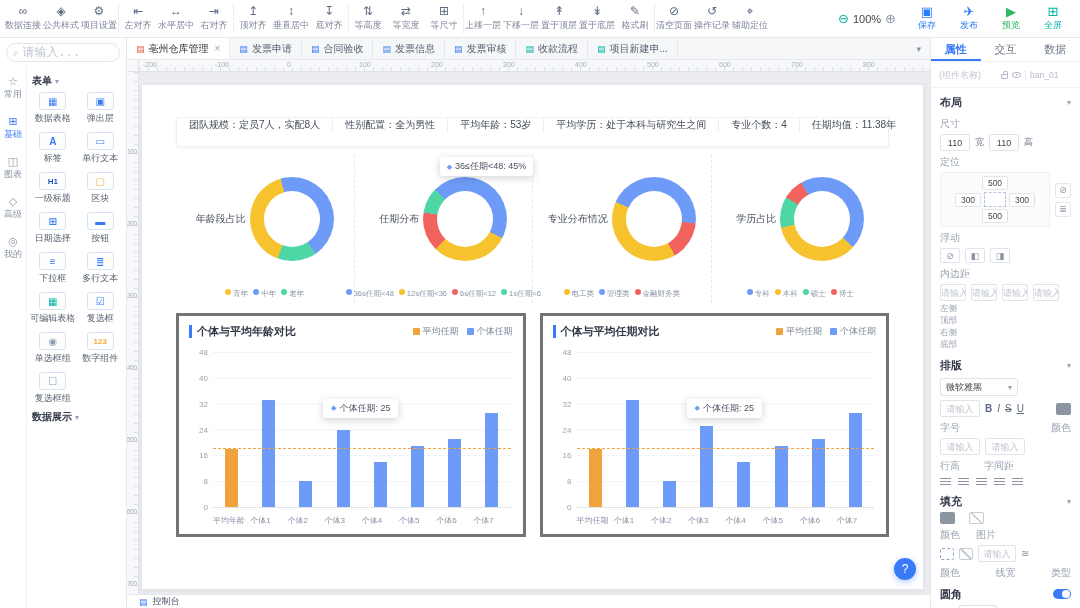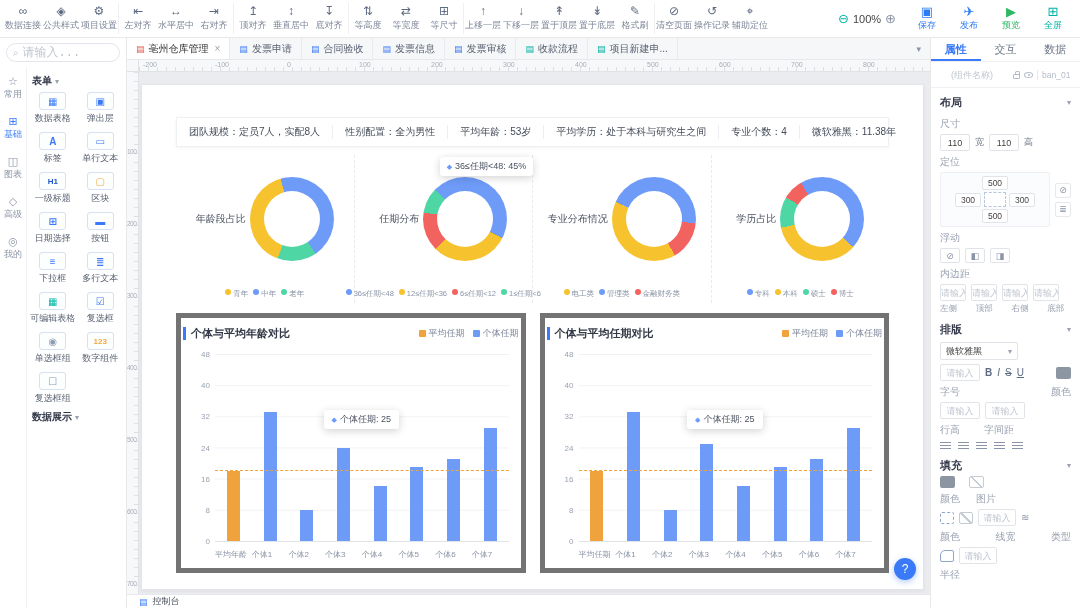--- a/index.html
+++ b/index.html
@@ -65,39 +65,39 @@
   .ruler-h { position:absolute; top:0; left:12px; right:0; height:12px; background:#f7f8f9; border-bottom:1px solid #e0e2e6; z-index:3;
     background-image:repeating-linear-gradient(to right,#dcdfe4 0 1px,transparent 1px 9px); background-position:bottom; background-size:100% 4px; background-repeat:repeat-x; }
   .rh-label { position:absolute; top:1px; font-size:7px; color:#a7aeba; }
   .ruler-v { position:absolute; top:12px; left:0; width:12px; bottom:0; background:#f7f8f9; border-right:1px solid #e0e2e6; z-index:3;
     background-image:repeating-linear-gradient(to bottom,#dcdfe4 0 1px,transparent 1px 9px); background-position:right; background-size:4px 100%; background-repeat:repeat-y; }
   .rv-label { position:absolute; left:0px; font-size:6.5px; color:#a7aeba; letter-spacing:-0.5px; }
   .artboard { position:absolute; left:14px; right:6px; top:24px; bottom:4px; background:#fff;
     border:1px solid #e3e5e9; box-shadow:0 1px 4px rgba(0,0,0,0.06); overflow:hidden; }
 
   .stats { margin:32px 34px 0; height:30px; background:#fff; border:1px solid #eef0f3;
-    box-shadow:0 1px 3px rgba(0,0,0,0.05); display:flex; align-items:center; }
+    box-shadow:0 1px 3px rgba(0,0,0,0.05); display:flex; align-items:flex-start; }
   .stat { padding:0 12px; font-size:10px; color:#454c59; white-space:nowrap; flex:auto; text-align:center; }
   .stat:not(:last-child){ border-right:1px solid #eceef1; }
 
   .donut-row { display:flex; margin:8px 34px 0; height:148px; }
   .donut-cell { flex:1; position:relative; display:flex; align-items:center; justify-content:center; gap:4px; padding-bottom:20px; }
   .donut-cell + .donut-cell { border-left:1px dashed #e7eaee; }
   .donut-title { font-size:10px; color:#4a5160; white-space:nowrap; }
   .donut { width:84px; height:84px; border-radius:50%; position:relative; flex:none; }
   .donut::after { content:""; position:absolute; inset:14px; background:#fff; border-radius:50%; }
   .pie-legend { position:absolute; bottom:4px; left:0; right:0; display:flex; justify-content:center; gap:5px; font-size:7.5px; color:#8a94a6; white-space:nowrap; }
   .leg-item { display:flex; align-items:flex-start; gap:2px; }
   .leg-dot { width:6px; height:6px; border-radius:50%; flex:none; }
   .pie-tip { position:absolute; top:2px; left:48%; background:#fff; border-radius:3px; padding:3px 7px;
     box-shadow:0 2px 8px rgba(0,0,0,0.18); font-size:9px; color:#4a5160; white-space:nowrap; z-index:5; display:flex; align-items:center; gap:3px; }
   .tip-diamond { color:#6e9bf8; font-size:7px; }
 
   .bar-row { display:flex; gap:14px; margin:10px 34px 0; }
-  .barchart { flex:1; height:260px; background:#fff; border:5px solid #737373; position:relative; padding:9px 2px; }
+  .barchart { flex:1; height:224px; background:#fff; border:3px solid #737373; position:relative; padding:9px 10px; }
   .bc-head { display:flex; justify-content:space-between; align-items:center; }
   .bc-title { font-size:11px; font-weight:bold; color:#333946; border-left:3px solid #3a7af8; padding-left:5px; line-height:13px; }
   .bc-legend { display:flex; gap:8px; font-size:9px; color:#7d8698; }
   .bc-leg { display:flex; align-items:center; gap:3px; }
   .bc-sq { width:7px; height:7px; border-radius:1px; }
   .bc-plot { position:absolute; left:34px; right:12px; top:36px; bottom:26px; border-bottom:1px solid #e0e3e8;
     background-image:linear-gradient(#f0f2f4 1px, transparent 1px); }
   .bc-ytick { position:absolute; right:calc(100% + 5px); transform:translateY(50%); font-size:8px; color:#9aa2b1; }
   .bc-bars { position:absolute; inset:0; display:flex; align-items:flex-end; z-index:1; }
   .bc-barcell { flex:1; display:flex; justify-content:center; align-items:flex-end; height:100%; }
@@ -118,21 +118,21 @@
   .console .c-ico { color:#3a7af8; font-size:9px; }
   .console .c-lbl { font-size:9px; color:#4a5160; }
 
   
   .rightpanel { position:absolute; top:38px; right:0; width:150px; bottom:0; background:#fff;
     border-left:1px solid #e8e8e8; display:flex; flex-direction:column; z-index:9; }
   .rp-tabs { display:flex; height:24px; border-bottom:1px solid #eef0f2; flex:none; }
   .rp-tab { flex:1; text-align:center; line-height:22px; font-size:11px; color:#6b7484; cursor:pointer; }
   .rp-tab.active { color:#3a7af8; border-bottom:2px solid #3a7af8; font-weight:bold; }
   .rp-name { height:26px; border-bottom:1px solid #f0f1f4; display:flex; align-items:center; padding:0 8px; gap:4px; flex:none; }
-  .rp-name input { border:none; outline:none; width:58px; font-size:9px; font-family:inherit; color:#444;margin-left:12px; }
+  .rp-name input { border:none; outline:none; width:58px; font-size:9px; font-family:inherit; color:#444; }
   .rp-name input::placeholder { color:#c0c6d0; }
   .lock-icon { width:7px; height:5px; border:1px solid #b4bcc9; border-radius:1px; position:relative; margin-top:3px; flex:none; }
   .lock-icon::before { content:""; position:absolute; left:1px; top:-4px; width:3px; height:3px; border:1px solid #b4bcc9; border-bottom:none; border-radius:2px 2px 0 0; }
   .eye-icon { width:9px; height:6px; border:1px solid #b4bcc9; border-radius:50%; position:relative; flex:none; }
   .eye-icon::after { content:""; position:absolute; left:2.5px; top:1px; width:2.5px; height:2.5px; background:#b4bcc9; border-radius:50%; }
   .rp-divider { width:1px; height:10px; background:#e6e8eb; }
   .rp-suffix { font-size:8.5px; color:#b4bcc9; }
   .rp-body { flex:1; overflow:hidden; padding:0 9px 6px; }
   .rp-sec-h { height:22px; display:flex; align-items:center; justify-content:space-between; margin-top:3px; }
   .rp-sec-h .t { font-size:11px; font-weight:bold; color:#33394a; }
@@ -145,21 +145,21 @@
   .rp-mini { font-size:9px; color:#6b7484; }
   .pos-widget { display:flex; gap:5px; align-items:center; }
   .pos-grid { flex:1; border:1px solid #eef0f3; border-radius:2px; padding:3px; display:flex; flex-direction:column; align-items:center; gap:2px; background:#fbfcfd; }
   .pos-mid { display:flex; align-items:center; gap:3px; width:100%; justify-content:center; }
   .pos-box { width:22px; height:15px; border:1px dashed #b9c6de; background:#fff; }
   .pos-in { width:26px; height:14px; border:1px solid #e0e3e8; border-radius:2px; font-size:8.5px; text-align:center; color:#444; background:#fff; font-family:inherit; outline:none; }
   .pos-tools { display:flex; flex-direction:column; gap:4px; }
   .pos-tool { width:16px; height:15px; border:1px solid #e6e8eb; border-radius:2px; font-size:9px; color:#8a94a6; display:flex; align-items:center; justify-content:center; cursor:pointer; }
   .float-btns .fbtn { width:20px; height:15px; border:1px solid #e0e3e8; border-radius:2px; font-size:9px; color:#8a94a6; display:flex; align-items:center; justify-content:center; cursor:pointer; }
   .pad-row input { width:26px; }
-  .pad-labels { display:flex; gap:12px; }
+  .pad-labels { display:flex; gap:0;flex-direction:column; }
   .pad-labels span { width:31px; font-size:8.5px; color:#9aa2b1; }
   .font-select { height:18px; border:1px solid #e0e3e8; border-radius:2px; display:flex; align-items:center; justify-content:space-between; padding:0 5px; width:78px; cursor:pointer; margin-top:2px; }
   .font-select .fv { font-size:9px; color:#444; }
   .bisu { display:flex; gap:5px; align-items:center; }
   .bisu span { font-size:10px; color:#5d6b82; cursor:pointer; }
   .bisu .i { font-style:italic; } .bisu .s { text-decoration:line-through; } .bisu .u { text-decoration:underline; }
   .swatch-gray { width:15px; height:12px; background:#8c96a3; border-radius:2px; cursor:pointer; }
   .swatch-img { width:15px; height:12px; border:1px solid #c6ccd4; border-radius:2px; cursor:pointer;
     background:linear-gradient(45deg,transparent 44%,#c6ccd4 44%,#c6ccd4 56%,transparent 56%); }
   .swatch-border { width:14px; height:12px; border:1px dashed #8fa6cc; border-radius:2px; cursor:pointer; }
@@ -460,21 +460,21 @@
         <span class="rv-label" style="top: 436px;">600</span>
         <span class="rv-label" style="top: 508px;">700</span>
       </div>
     <div class="artboard">
       <div class="stats" id="stats-bar">
           <span class="stat">团队规模：定员7人，实配8人</span>
           <span class="stat">性别配置：全为男性</span>
           <span class="stat">平均年龄：53岁</span>
           <span class="stat">平均学历：处于本科与研究生之间</span>
           <span class="stat">专业个数：4</span>
-          <span class="stat">微软雅黑：11.38年</span>
+          <span class="stat">任期均值：11.38年</span>
         </div>
       <div class="donut-row" id="donut-row">
           <div class="donut-cell">
             <span class="donut-title">年龄段占比</span>
             <div class="donut" style="background: conic-gradient(from 200deg, rgb(246, 194, 45) 0deg, rgb(246, 194, 45) 144deg, rgb(110, 155, 248) 144deg, rgb(110, 155, 248) 306deg, rgb(79, 214, 165) 306deg, rgb(79, 214, 165) 360deg);"></div>
             <div class="pie-legend">
               <span class="leg-item">
                 <span class="leg-dot" style="background: rgb(246, 194, 45);"></span>
                 <span>青年</span>
               </span>
@@ -822,20 +822,24 @@
         <span class="swatch-x"></span>
         <input class="num-in" style="width: 38px;" placeholder="请输入">
         <span class="lines-ico">≋</span>
       </div>
       <div class="rp-lab" style="display:flex;gap:0;justify-content:space-between">
         <span>颜色</span>
         <span>线宽</span>
         <span>类型</span>
       </div>
 
+      <div class="rp-sec-h">
+        <span class="t">圆角</span>
+        <span class="toggle"></span>
+      </div>
       <div class="rp-row">
         <span class="swatch-radius"></span>
         <input class="num-in" style="width: 38px;" placeholder="请输入">
       </div>
       <div class="rp-lab">
           <span>半径</span>
         </div>
 
     </div>
   </div>

